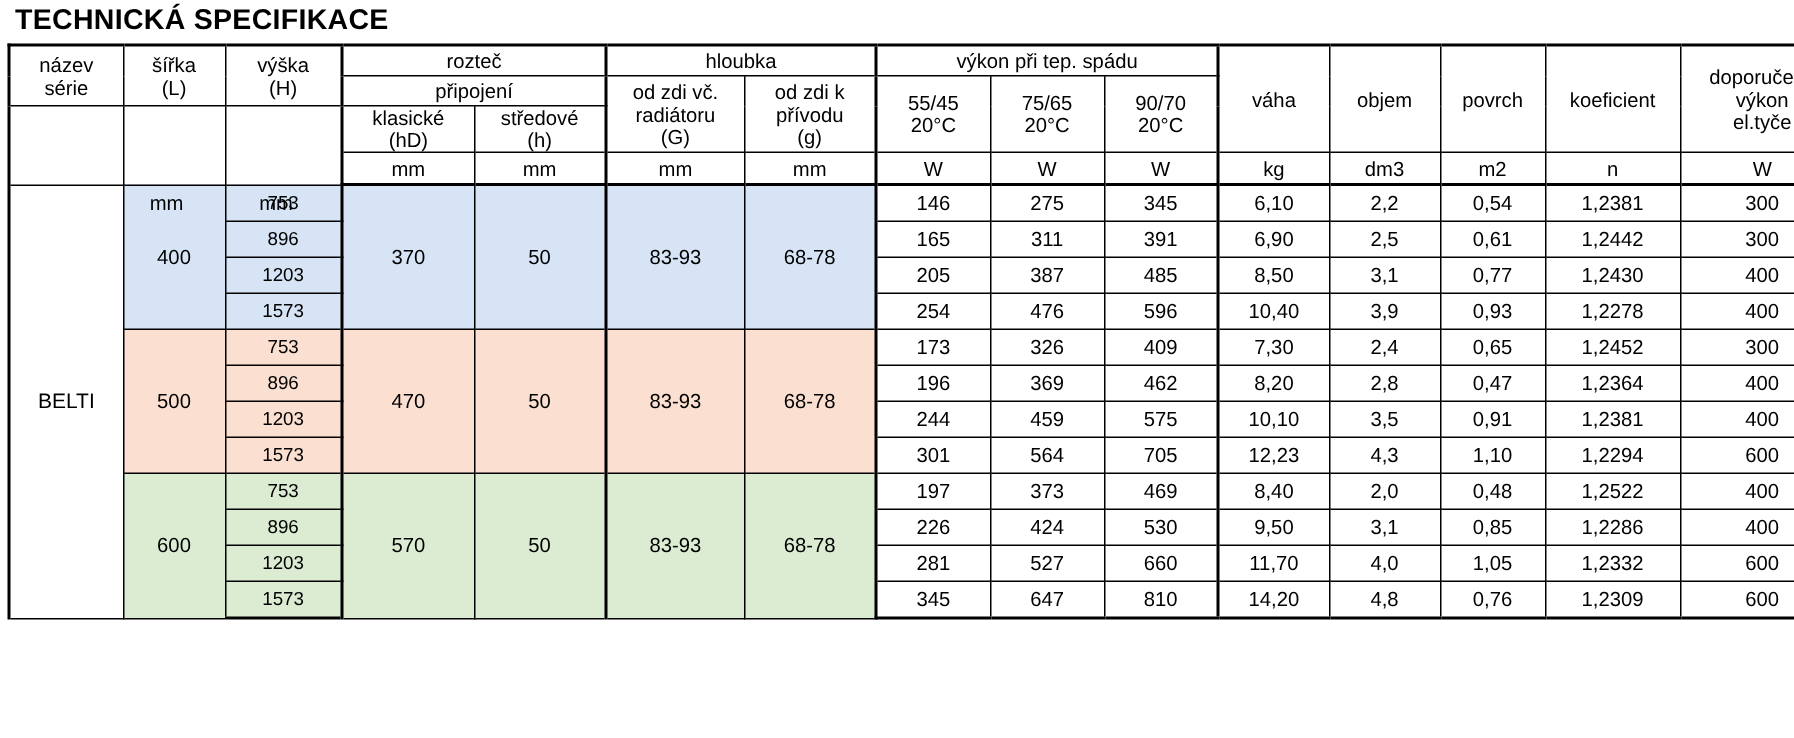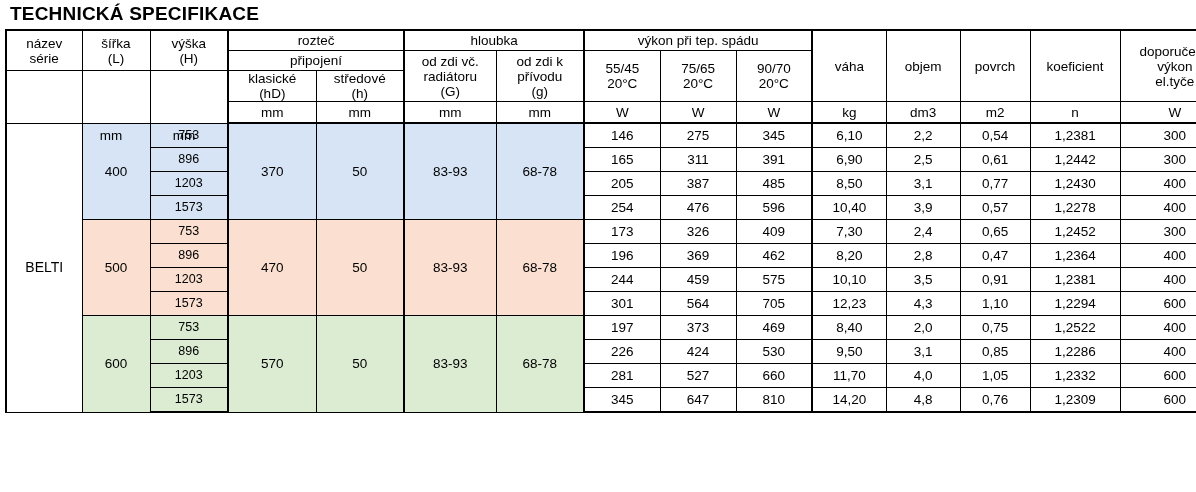--- a/index.html
+++ b/index.html
@@ -214,21 +214,21 @@
         <td class="white">1,2430</td>
         <td class="white outer-right">400</td>
       </tr>
       <tr class="data-row">
         <td class="blue small-h">1573</td>
         <td class="white thick-left">254</td>
         <td class="white">476</td>
         <td class="white">596</td>
         <td class="white thick-left">10,40</td>
         <td class="white">3,9</td>
-        <td class="white">0,57</td>
+        <td class="white">0,93</td>
         <td class="white">1,2278</td>
         <td class="white outer-right">400</td>
       </tr>
 
       <tr class="data-row">
         <td class="peach" rowspan="4">500</td>
         <td class="peach small-h">753</td>
         <td class="peach thick-left" rowspan="4">470</td>
         <td class="peach" rowspan="4">50</td>
         <td class="peach thick-left" rowspan="4">83-93</td>
@@ -281,21 +281,21 @@
         <td class="green small-h">753</td>
         <td class="green thick-left" rowspan="4">570</td>
         <td class="green" rowspan="4">50</td>
         <td class="green thick-left" rowspan="4">83-93</td>
         <td class="green" rowspan="4">68-78</td>
         <td class="white thick-left">197</td>
         <td class="white">373</td>
         <td class="white">469</td>
         <td class="white thick-left">8,40</td>
         <td class="white">2,0</td>
-        <td class="white">0,75</td>
+        <td class="white">0,48</td>
         <td class="white">1,2522</td>
         <td class="white outer-right">400</td>
       </tr>
       <tr class="data-row">
         <td class="green small-h">896</td>
         <td class="white thick-left">226</td>
         <td class="white">424</td>
         <td class="white">530</td>
         <td class="white thick-left">9,50</td>
         <td class="white">3,1</td>

